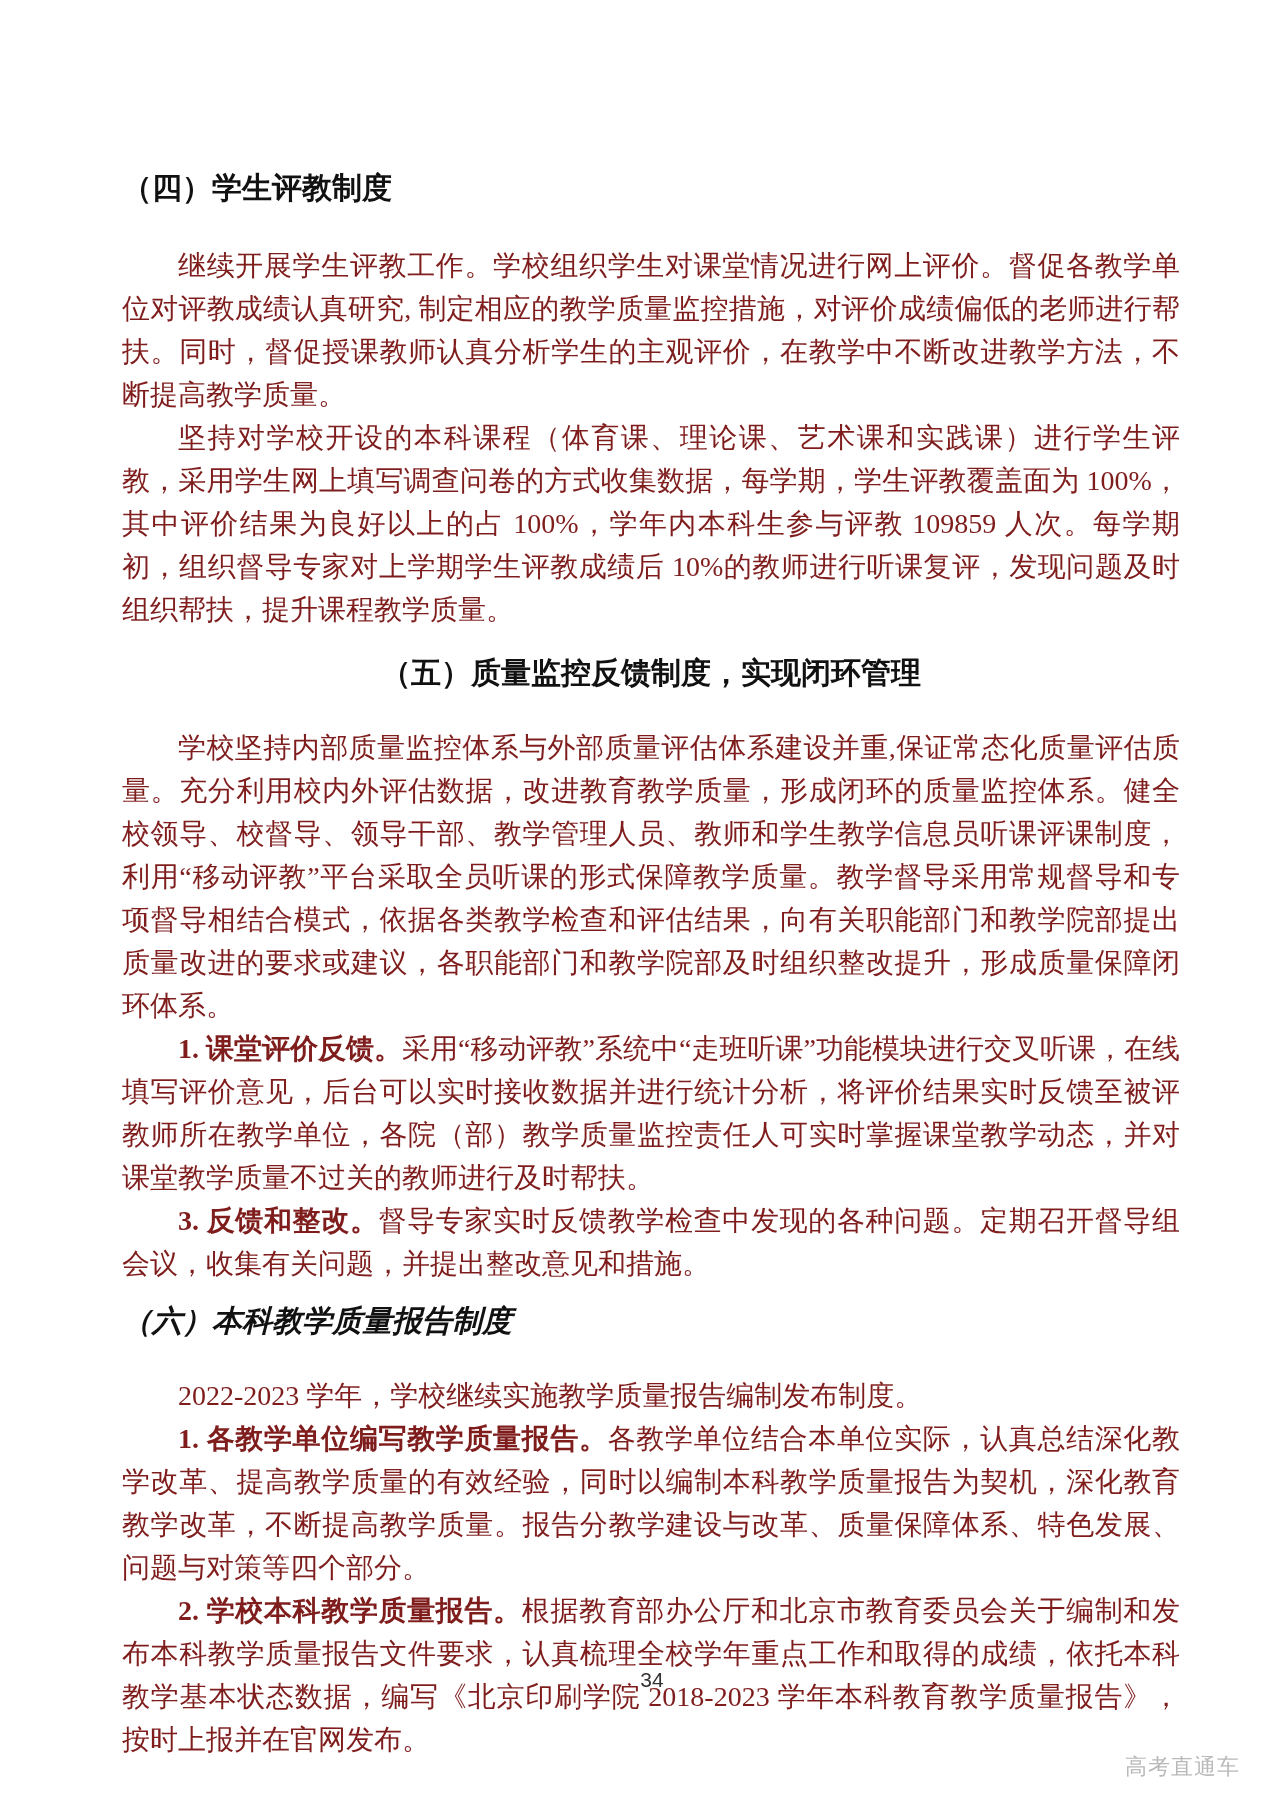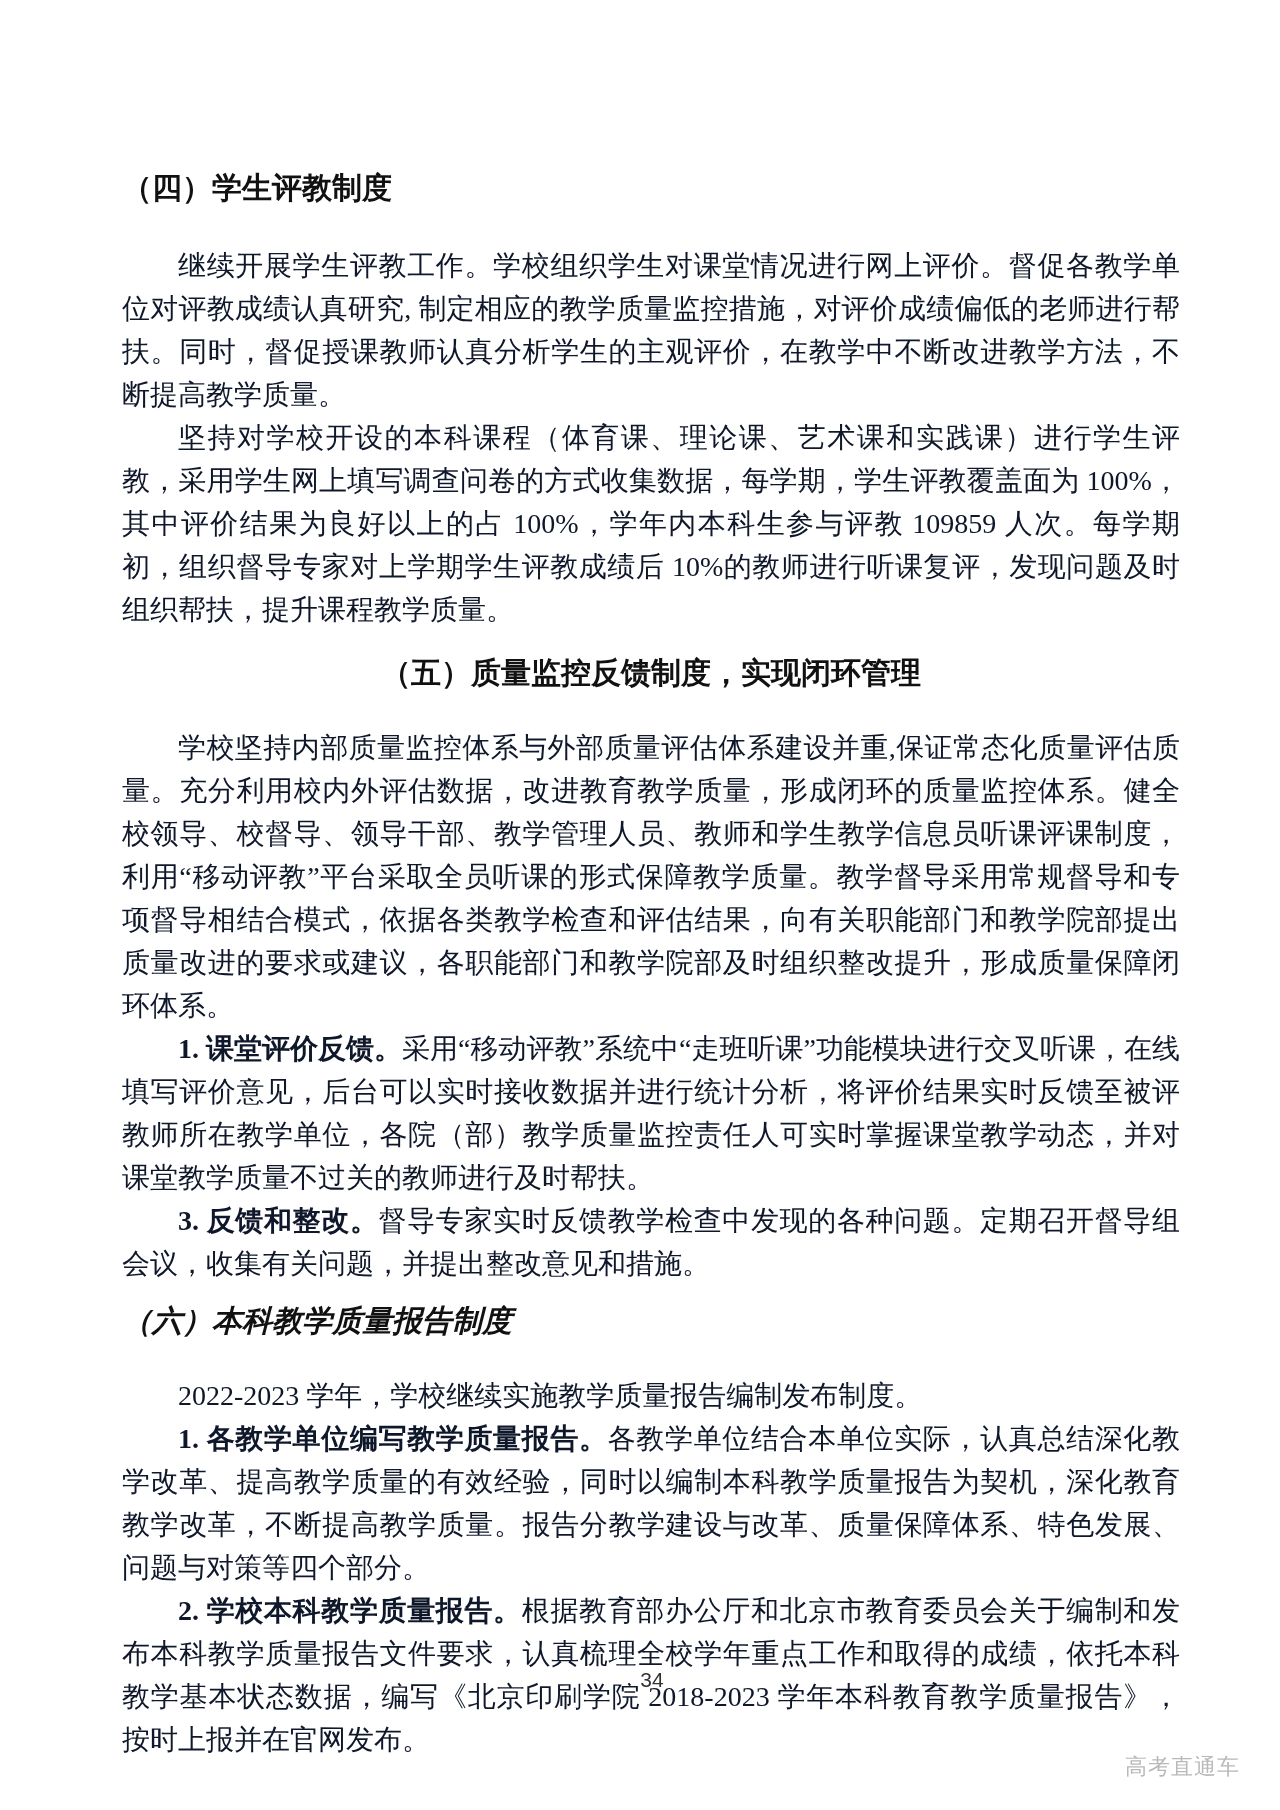--- a/index.html
+++ b/index.html
@@ -33,21 +33,21 @@
     text-align: left;
   }
   .heading.h5 { margin: 22px 0 33px 0; text-align: center; }
   .heading.h6 { margin: 16px 0 33px 0; font-style: italic; }
   .para {
     margin: 0;
     font-size: 28px;
     line-height: 43px;
     text-align: justify;
     text-indent: 2em;
-    color: #0f172a;
+    color: #7f1d1d;
   }
   .lead { font-weight: 700; }
   .page-number {
     position: absolute;
     top: 1668px;
     left: 0;
     width: 100%;
     text-align: center;
     font-size: 21px;
     font-family: "Liberation Sans", "DejaVu Sans", sans-serif;

